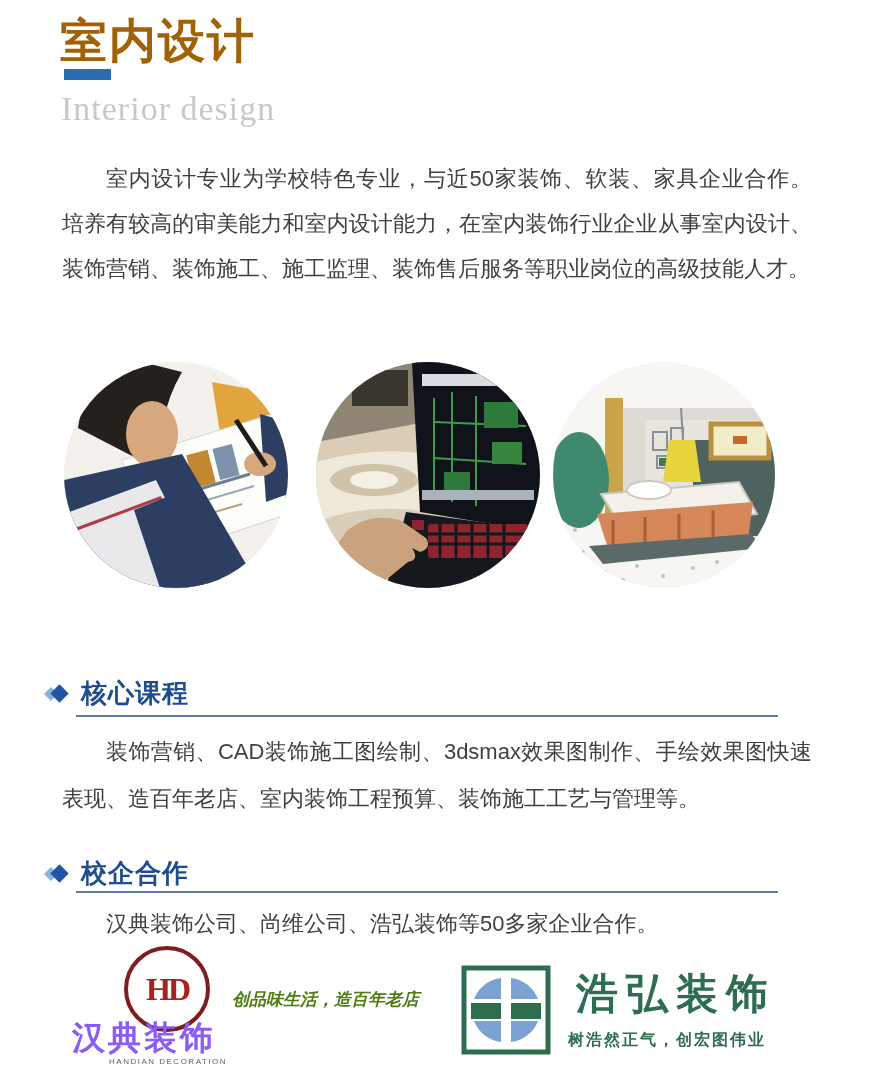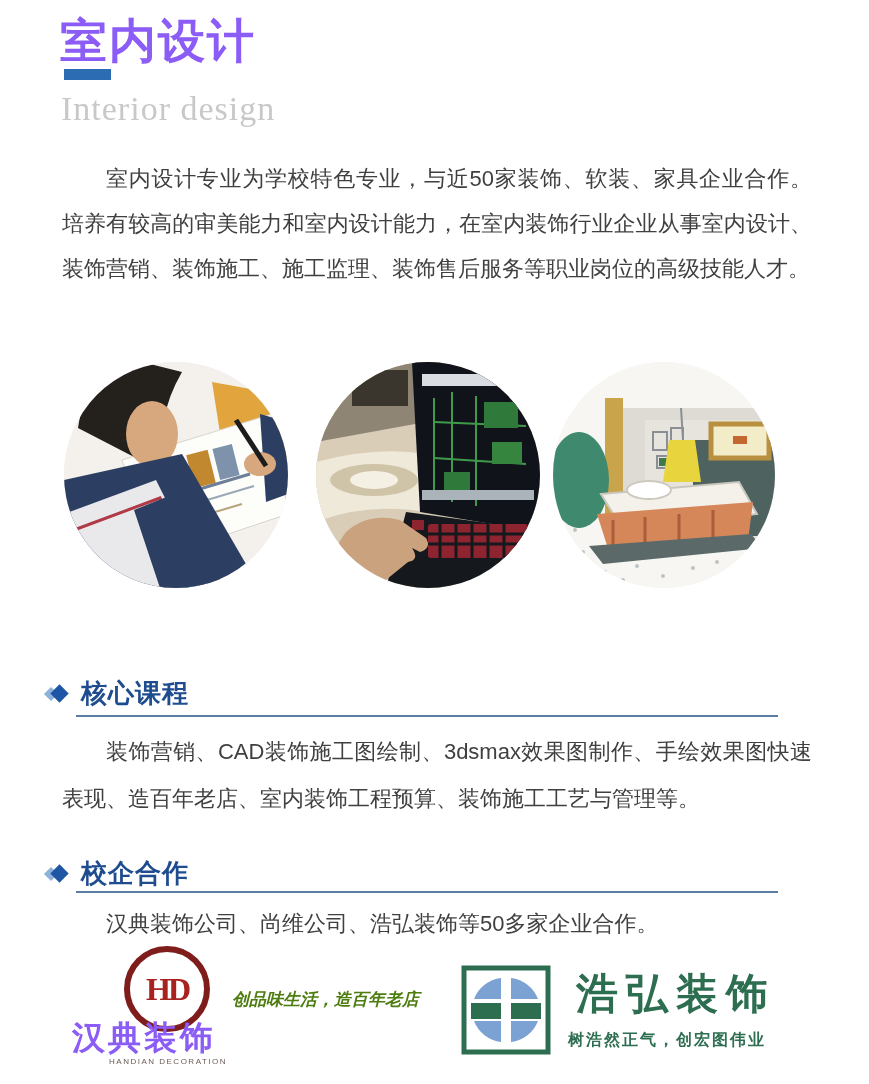--- a/index.html
+++ b/index.html
@@ -5,21 +5,21 @@
   * { margin:0; padding:0; box-sizing:border-box; }
   html,body { background:#ffffff; }
   .page {
     position:relative; width:869px; height:1084px; margin:0 auto;
     background:#ffffff; overflow:hidden;
     font-family:"Liberation Sans", sans-serif; color:#404040;
   }
   
   .title {
     position:absolute; left:60px; top:10px;
-    font-size:47px; font-weight:700; color:#8b5cf6; letter-spacing:2px;
+    font-size:47px; font-weight:700; color:#a16207; letter-spacing:2px;
   }
   .title-bar {
     position:absolute; left:64px; top:69px; width:47px; height:11px;
     background:#2b6cb3;
   }
   .subtitle {
     position:absolute; left:61px; top:90px;
     font-family:"Liberation Serif", serif;
     font-size:34px; color:#c8c8c8; letter-spacing:1px;
   }
@@ -49,21 +49,21 @@
   .rule { position:absolute; left:76px; width:702px; height:2px; background:#5b7ca3; }
   .rule.r1 { top:715px; } .rule.r2 { top:891px; }
   .sec-body {
     position:absolute; left:62px; width:750px;
     font-size:22px; line-height:47px; text-align:justify; text-indent:2em; color:#404040;
   }
   .sec-body.b1 { top:728px; } .sec-body.b2 { top:900px; }
   
   .hd-ring {
     position:absolute; left:124px; top:946px; width:86px; height:86px;
-    border:6px solid #7f1d1d; border-radius:50%;
+    border:4px solid #7f1d1d; border-radius:50%;
     display:flex; align-items:center; justify-content:center;
   }
   .hd-mono {
     font-family:"Liberation Serif", serif; font-size:32px; font-weight:700;
     color:#a8221f; letter-spacing:-3px;
   }
   .hd-name {
     position:absolute; left:72px; top:1016px; width:160px; text-align:left;
     font-size:33px; font-weight:800; color:#8b5cf6; letter-spacing:3px;
   }

